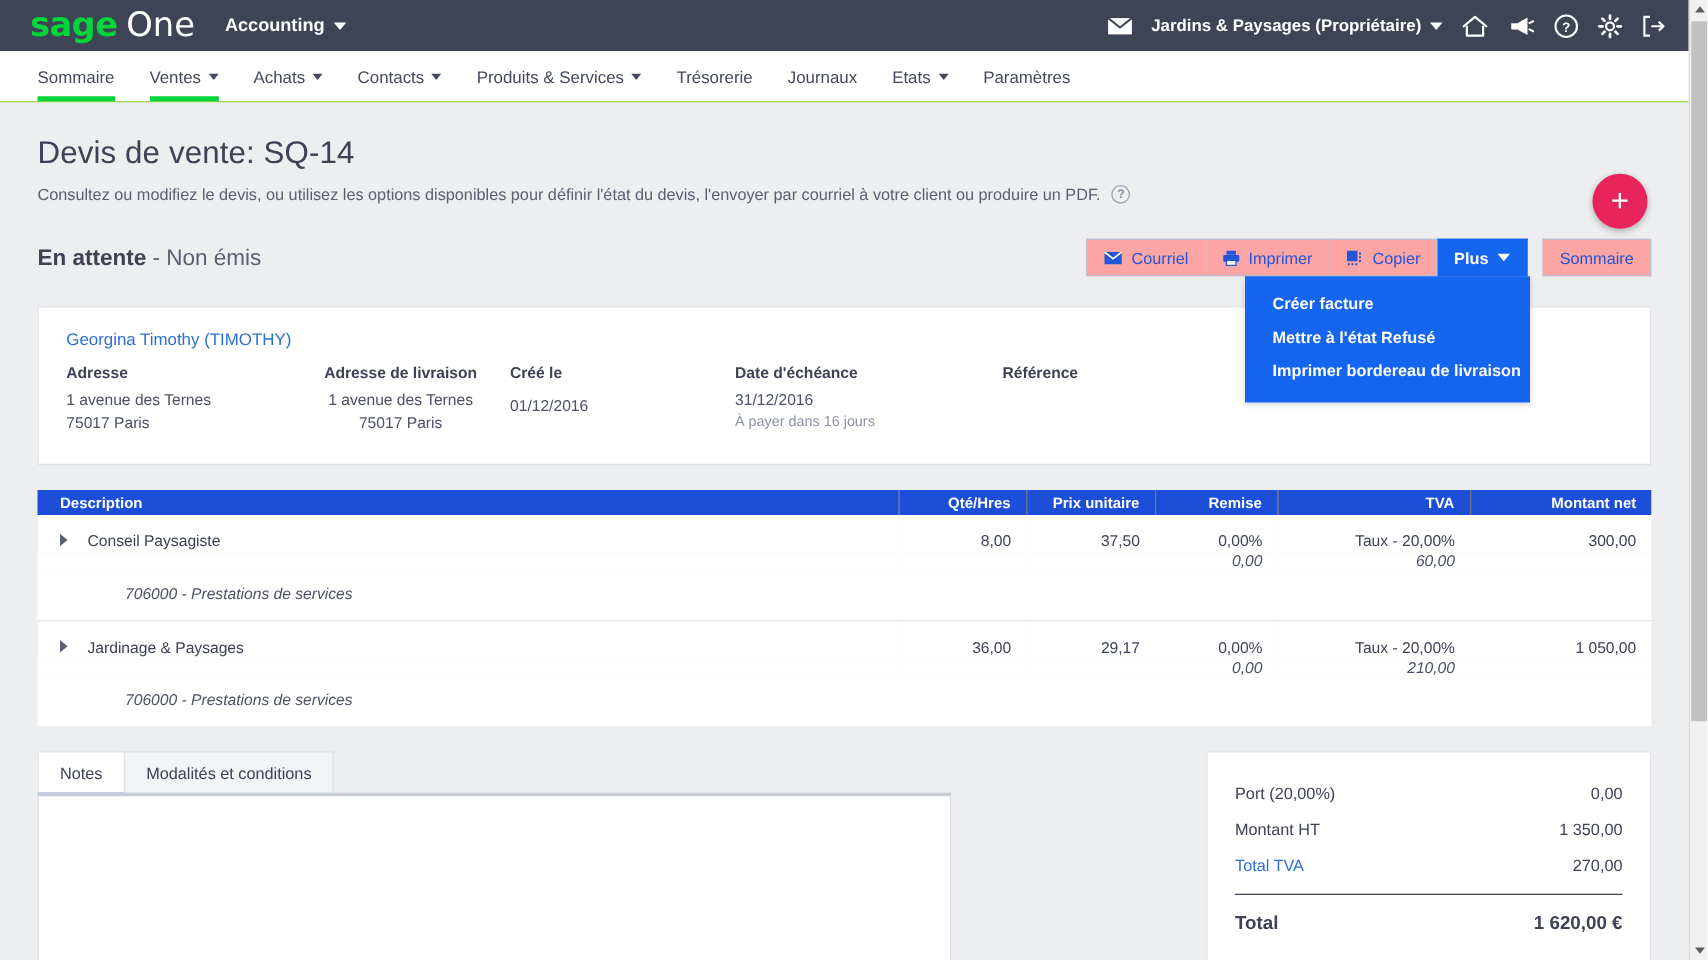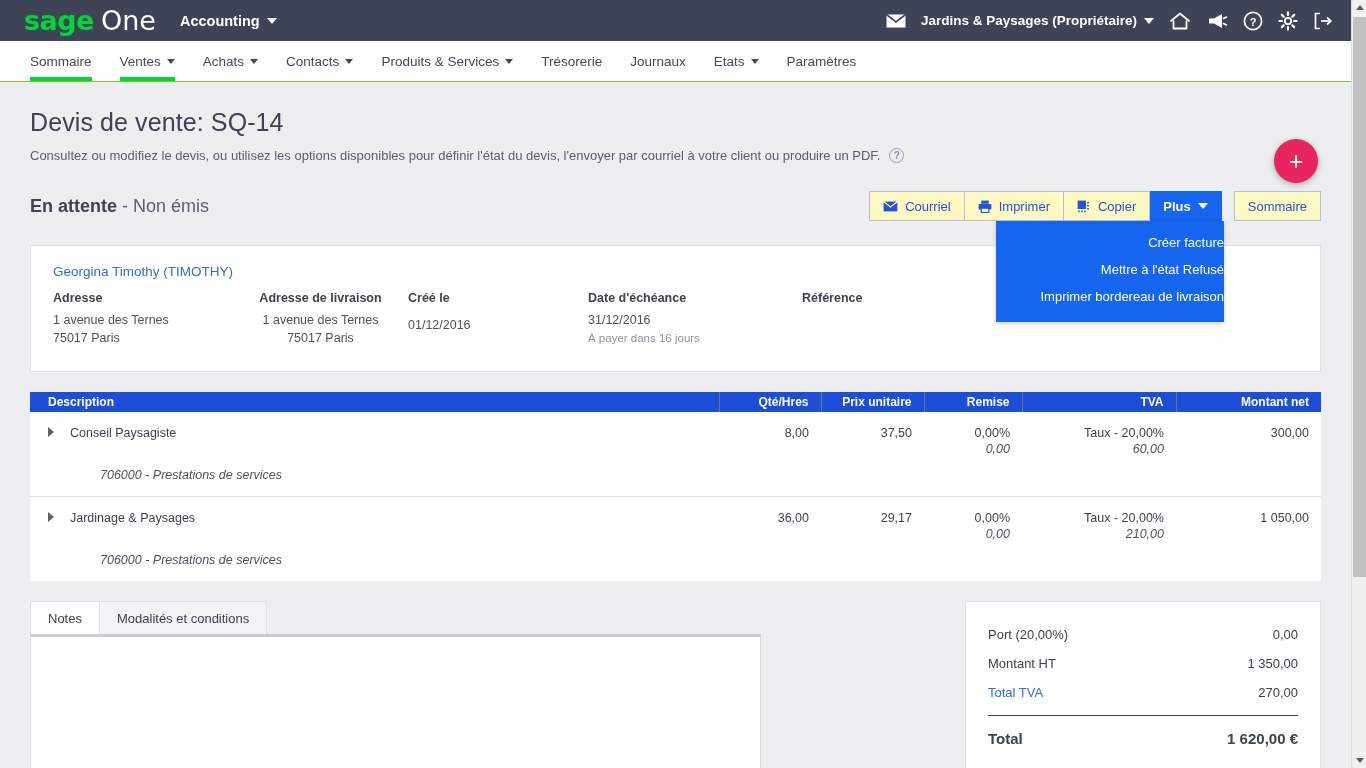--- a/index.html
+++ b/index.html
@@ -105,41 +105,41 @@
     display: flex; align-items: center; margin-top: 26px; height: 34px;
     position: relative;
   }
   .status-text { font-size: 18px; color: #3d4254; }
   .status-text b { font-weight: bold; }
   .status-text span.muted { color: #5a6072; }
 
   .btn-group { margin-left: auto; display: flex; align-items: stretch; }
   .btn {
     height: 30px; display: inline-flex; align-items: center; justify-content: center;
-    padding: 0 13px; font-size: 13px; color: #2355d6; background: #fef9c3;
+    padding: 0 13px; font-size: 13px; color: #2355d6; background: #fca5a5;
     border: 1px solid #b9c0d4; cursor: pointer; white-space: nowrap;
   }
   .btn + .btn { border-left: none; }
   .btn.primary {
     background: #1565ef; border-color: #1565ef; color: #ffffff; font-weight: bold;
   }
   .btn.primary .caret-down { border-top-color: #fff; }
   .btn-sep { width: 12px; }
   .btn.standalone { border-left: 1px solid #b9c0d4; }
   .btn-ico { margin-right: 7px; display: inline-flex; align-items: center; }
 
   
   .dropdown {
     position: absolute; top: 32px; right: 97px; width: 228px;
     background: #1565ef; z-index: 25; padding: 8px 0 12px 0;
     box-shadow: 0 2px 5px rgba(0,0,0,0.18);
   }
   .dd-item {
-    color: #ffffff; font-size: 13px; font-weight: normal;
-    padding: 6px 0 6px 22px; cursor: pointer; white-space: nowrap; text-align: right;
+    color: #ffffff; font-size: 13px; font-weight: bold;
+    padding: 6px 0 6px 22px; cursor: pointer; white-space: nowrap;
   }
 
   
   .card {
     background: #ffffff; border: 1px solid #dfe1e6; margin-top: 22px;
     position: relative;
   }
   .info-card { padding: 18px 22px 24px 22px; min-height: 112px; }
   .cust-name {
     color: #2d6fd6; font-size: 13.5px; margin-bottom: 12px; cursor: pointer;

